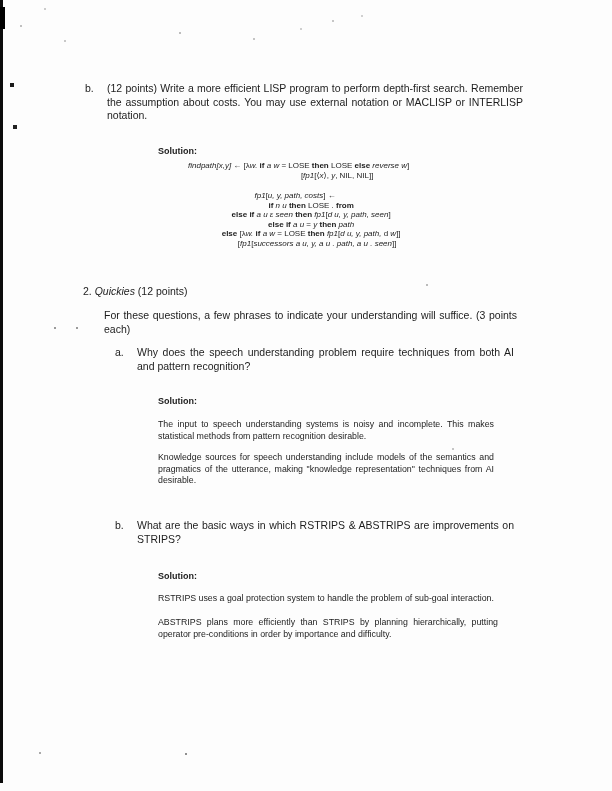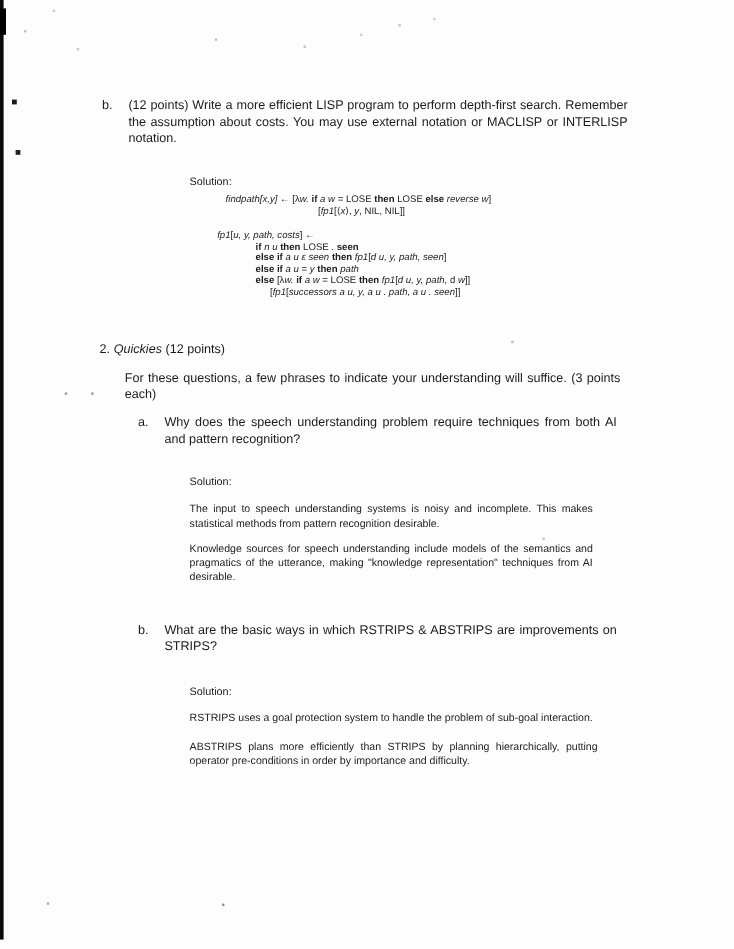--- a/index.html
+++ b/index.html
@@ -34,37 +34,37 @@
       185px 753px 0 0 #8f8f8f;
   }
   
   .q-block{position:absolute;display:flex;font-size:10.5px;line-height:13.5px;}
   .q-label{flex:none;width:22px;font-size:10.5px;}
   .q-text{flex:1;margin:0;text-align:justify;}
   #q1b{left:85px;top:82px;width:438px;}
   #q2a{left:115px;top:346px;width:399px;}
   #q2b{left:115px;top:519px;width:399px;}
 
-  .sol-label{position:absolute;font-size:9px;font-weight:normal;line-height:10px;}
+  .sol-label{position:absolute;font-size:9px;font-weight:bold;line-height:10px;}
   #sol1-label{left:158px;top:146px;}
   #sol2-label{left:158px;top:396px;}
   #sol3-label{left:158px;top:571px;}
 
   .sol-para{position:absolute;margin:0;font-size:8.8px;line-height:11.5px;text-align:justify;}
   #sol2-p1{left:158px;top:419px;width:336px;}
   #sol2-p2{left:158px;top:452px;width:336px;}
   #sol3-p1{left:158px;top:593px;width:340px;}
   #sol3-p2{left:158px;top:617px;width:340px;}
 
   #sec2-heading{position:absolute;left:83px;top:285px;font-size:10.5px;line-height:13px;}
   #intro{position:absolute;left:104px;top:309px;width:413px;margin:0;font-size:10.5px;line-height:13.8px;text-align:justify;}
 
   
   #code-block{position:absolute;left:181px;top:161px;font-size:8px;line-height:9.5px;white-space:nowrap;}
-  .code-line{white-space:pre;}
+  .code-line{white-space:pre;text-align:center;}
   .ind0{margin-left:0;}
   .ind1{margin-left:7px;}
   .ind2{margin-left:32px;}
   .ind3{margin-left:44px;}
   .ind4{margin-left:84px;}
   .gap{margin-top:11px;}
   .seg-i{font-style:italic;}
   .seg-b{font-weight:bold;}
   .seg-r{font-style:normal;font-weight:normal;}
 </style>
@@ -80,21 +80,21 @@
   <div class="q-block" id="q1b">
     <span class="q-label">b.</span>
     <p class="q-text">(12 points) Write a more efficient LISP program to perform depth-first search. Remember the assumption about costs.  You may use external notation or MACLISP or INTERLISP notation.</p>
   </div>
 
   <div class="sol-label" id="sol1-label">Solution:</div>
   <div id="code-block">
       <div class="code-line ind1"><span class="seg-i">findpath[x,y]</span><span class="seg-r"> ← [λ</span><span class="seg-i">w.</span><span class="seg-b"> if </span><span class="seg-i">a w</span><span class="seg-r"> = LOSE </span><span class="seg-b">then</span><span class="seg-r"> LOSE </span><span class="seg-b">else</span><span class="seg-i"> reverse w</span><span class="seg-r">]</span></div>
       <div class="code-line ind4"><span class="seg-r">[</span><span class="seg-i">fp1</span><span class="seg-r">[⟨</span><span class="seg-i">x</span><span class="seg-r">⟩, </span><span class="seg-i">y</span><span class="seg-r">, NIL, NIL]]</span></div>
       <div class="code-line ind0 gap"><span class="seg-i">fp1</span><span class="seg-r">[</span><span class="seg-i">u, y, path, costs</span><span class="seg-r">] ←</span></div>
-      <div class="code-line ind2"><span class="seg-b">if </span><span class="seg-i">n u</span><span class="seg-b"> then </span><span class="seg-r">LOSE . </span><span class="seg-b">seen</span></div>
+      <div class="code-line ind2"><span class="seg-b">if </span><span class="seg-i">n u</span><span class="seg-b"> then </span><span class="seg-r">LOSE . </span><span class="seg-b">from</span></div>
       <div class="code-line ind2"><span class="seg-b">else if </span><span class="seg-i">a u ε seen</span><span class="seg-b"> then </span><span class="seg-i">fp1</span><span class="seg-r">[</span><span class="seg-i">d u, y, path, seen</span><span class="seg-r">]</span></div>
       <div class="code-line ind2"><span class="seg-b">else if </span><span class="seg-i">a u</span><span class="seg-r"> = </span><span class="seg-i">y</span><span class="seg-b"> then </span><span class="seg-i">path</span></div>
       <div class="code-line ind2"><span class="seg-b">else </span><span class="seg-r">[λ</span><span class="seg-i">w.</span><span class="seg-b"> if </span><span class="seg-i">a w</span><span class="seg-r"> = LOSE </span><span class="seg-b">then </span><span class="seg-i">fp1</span><span class="seg-r">[</span><span class="seg-i">d u, y, path, </span><span class="seg-r">d </span><span class="seg-i">w</span><span class="seg-r">]]</span></div>
       <div class="code-line ind3"><span class="seg-r">[</span><span class="seg-i">fp1</span><span class="seg-r">[</span><span class="seg-i">successors a u, y, a u . path, a u . seen</span><span class="seg-r">]]</span></div>
     </div>
 
   <div id="sec2-heading"><span class="seg-r">2. </span><span class="seg-i">Quickies</span><span class="seg-r"> (12 points)</span></div>
   <p id="intro">For these questions, a few phrases to indicate your understanding will suffice. (3 points each)</p>
 
   <div class="q-block" id="q2a">

